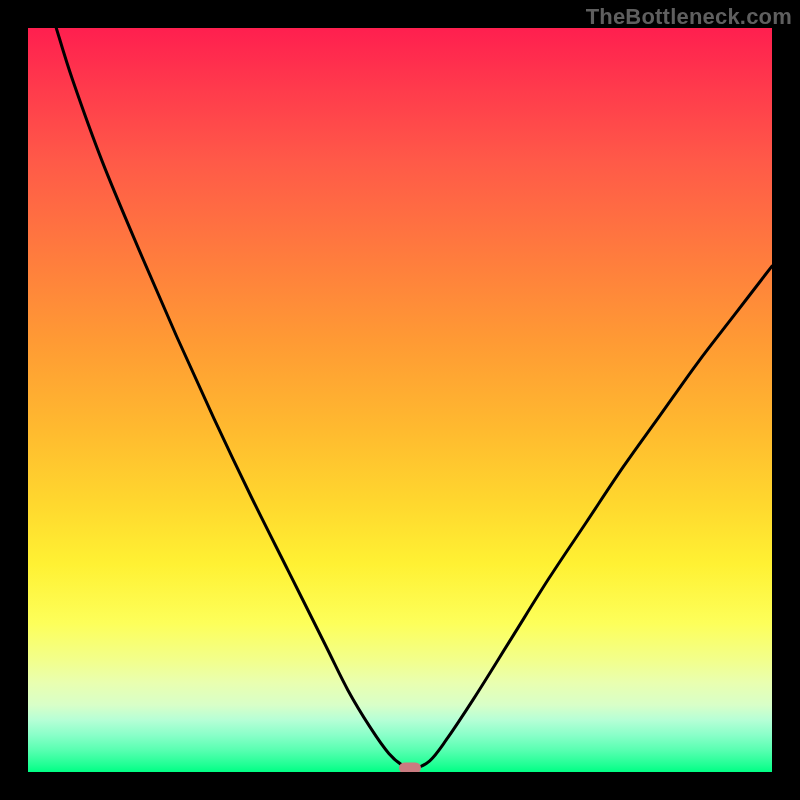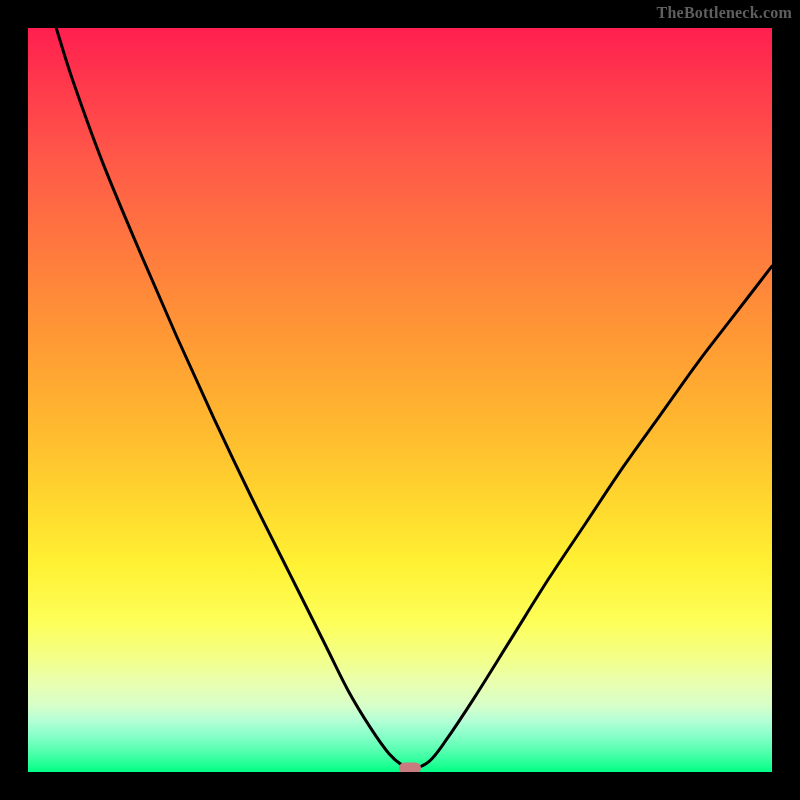--- a/index.html
+++ b/index.html
@@ -59,22 +59,22 @@
     width: 22px;
     height: 11px;
     border-radius: 6px;
     background: #c97b80;
     transform: translate(-50%, -50%);
   }
   .watermark {
     position: absolute;
     top: 4px;
     right: 8px;
-    font-family: Liberation Serif, serif;
-    font-size: 16px;
+    font-family: Liberation Sans, sans-serif;
+    font-size: 22px;
     font-weight: 600;
     color: #5f5f5f;
     letter-spacing: 0.2px;
   }
 </style>
 </head>
 <body>
 
 <div class="frame">
   <div class="plot">

